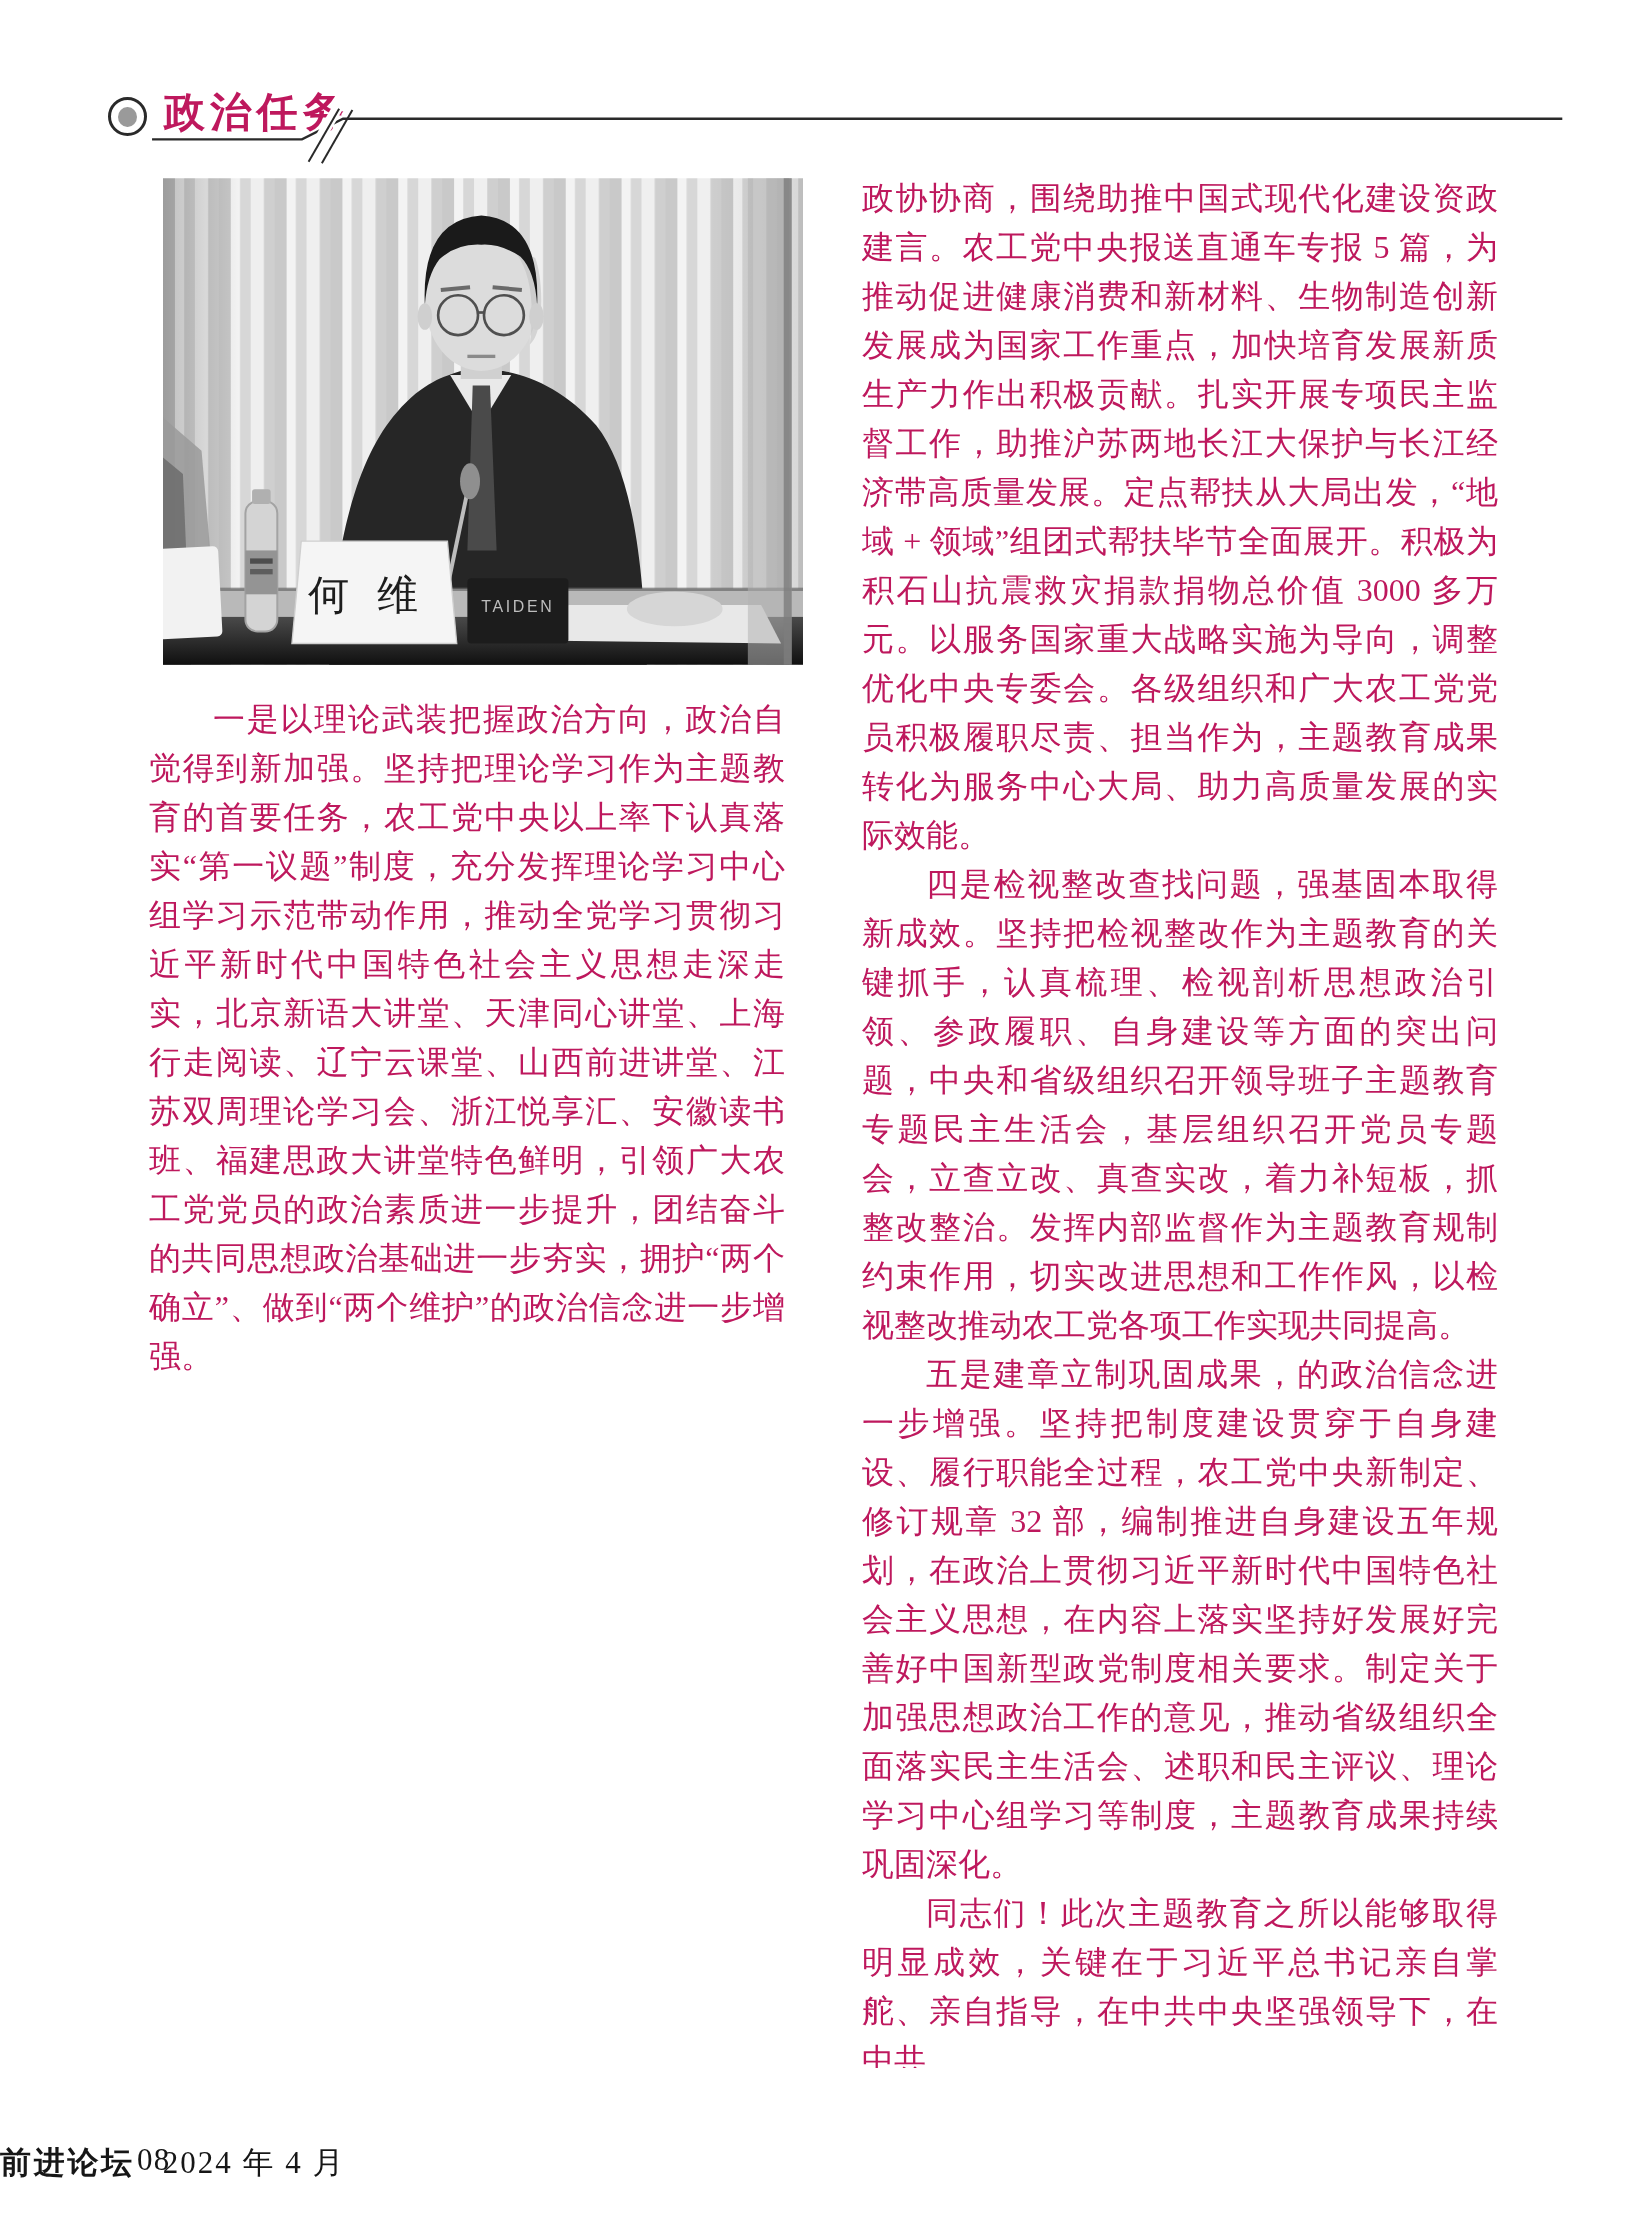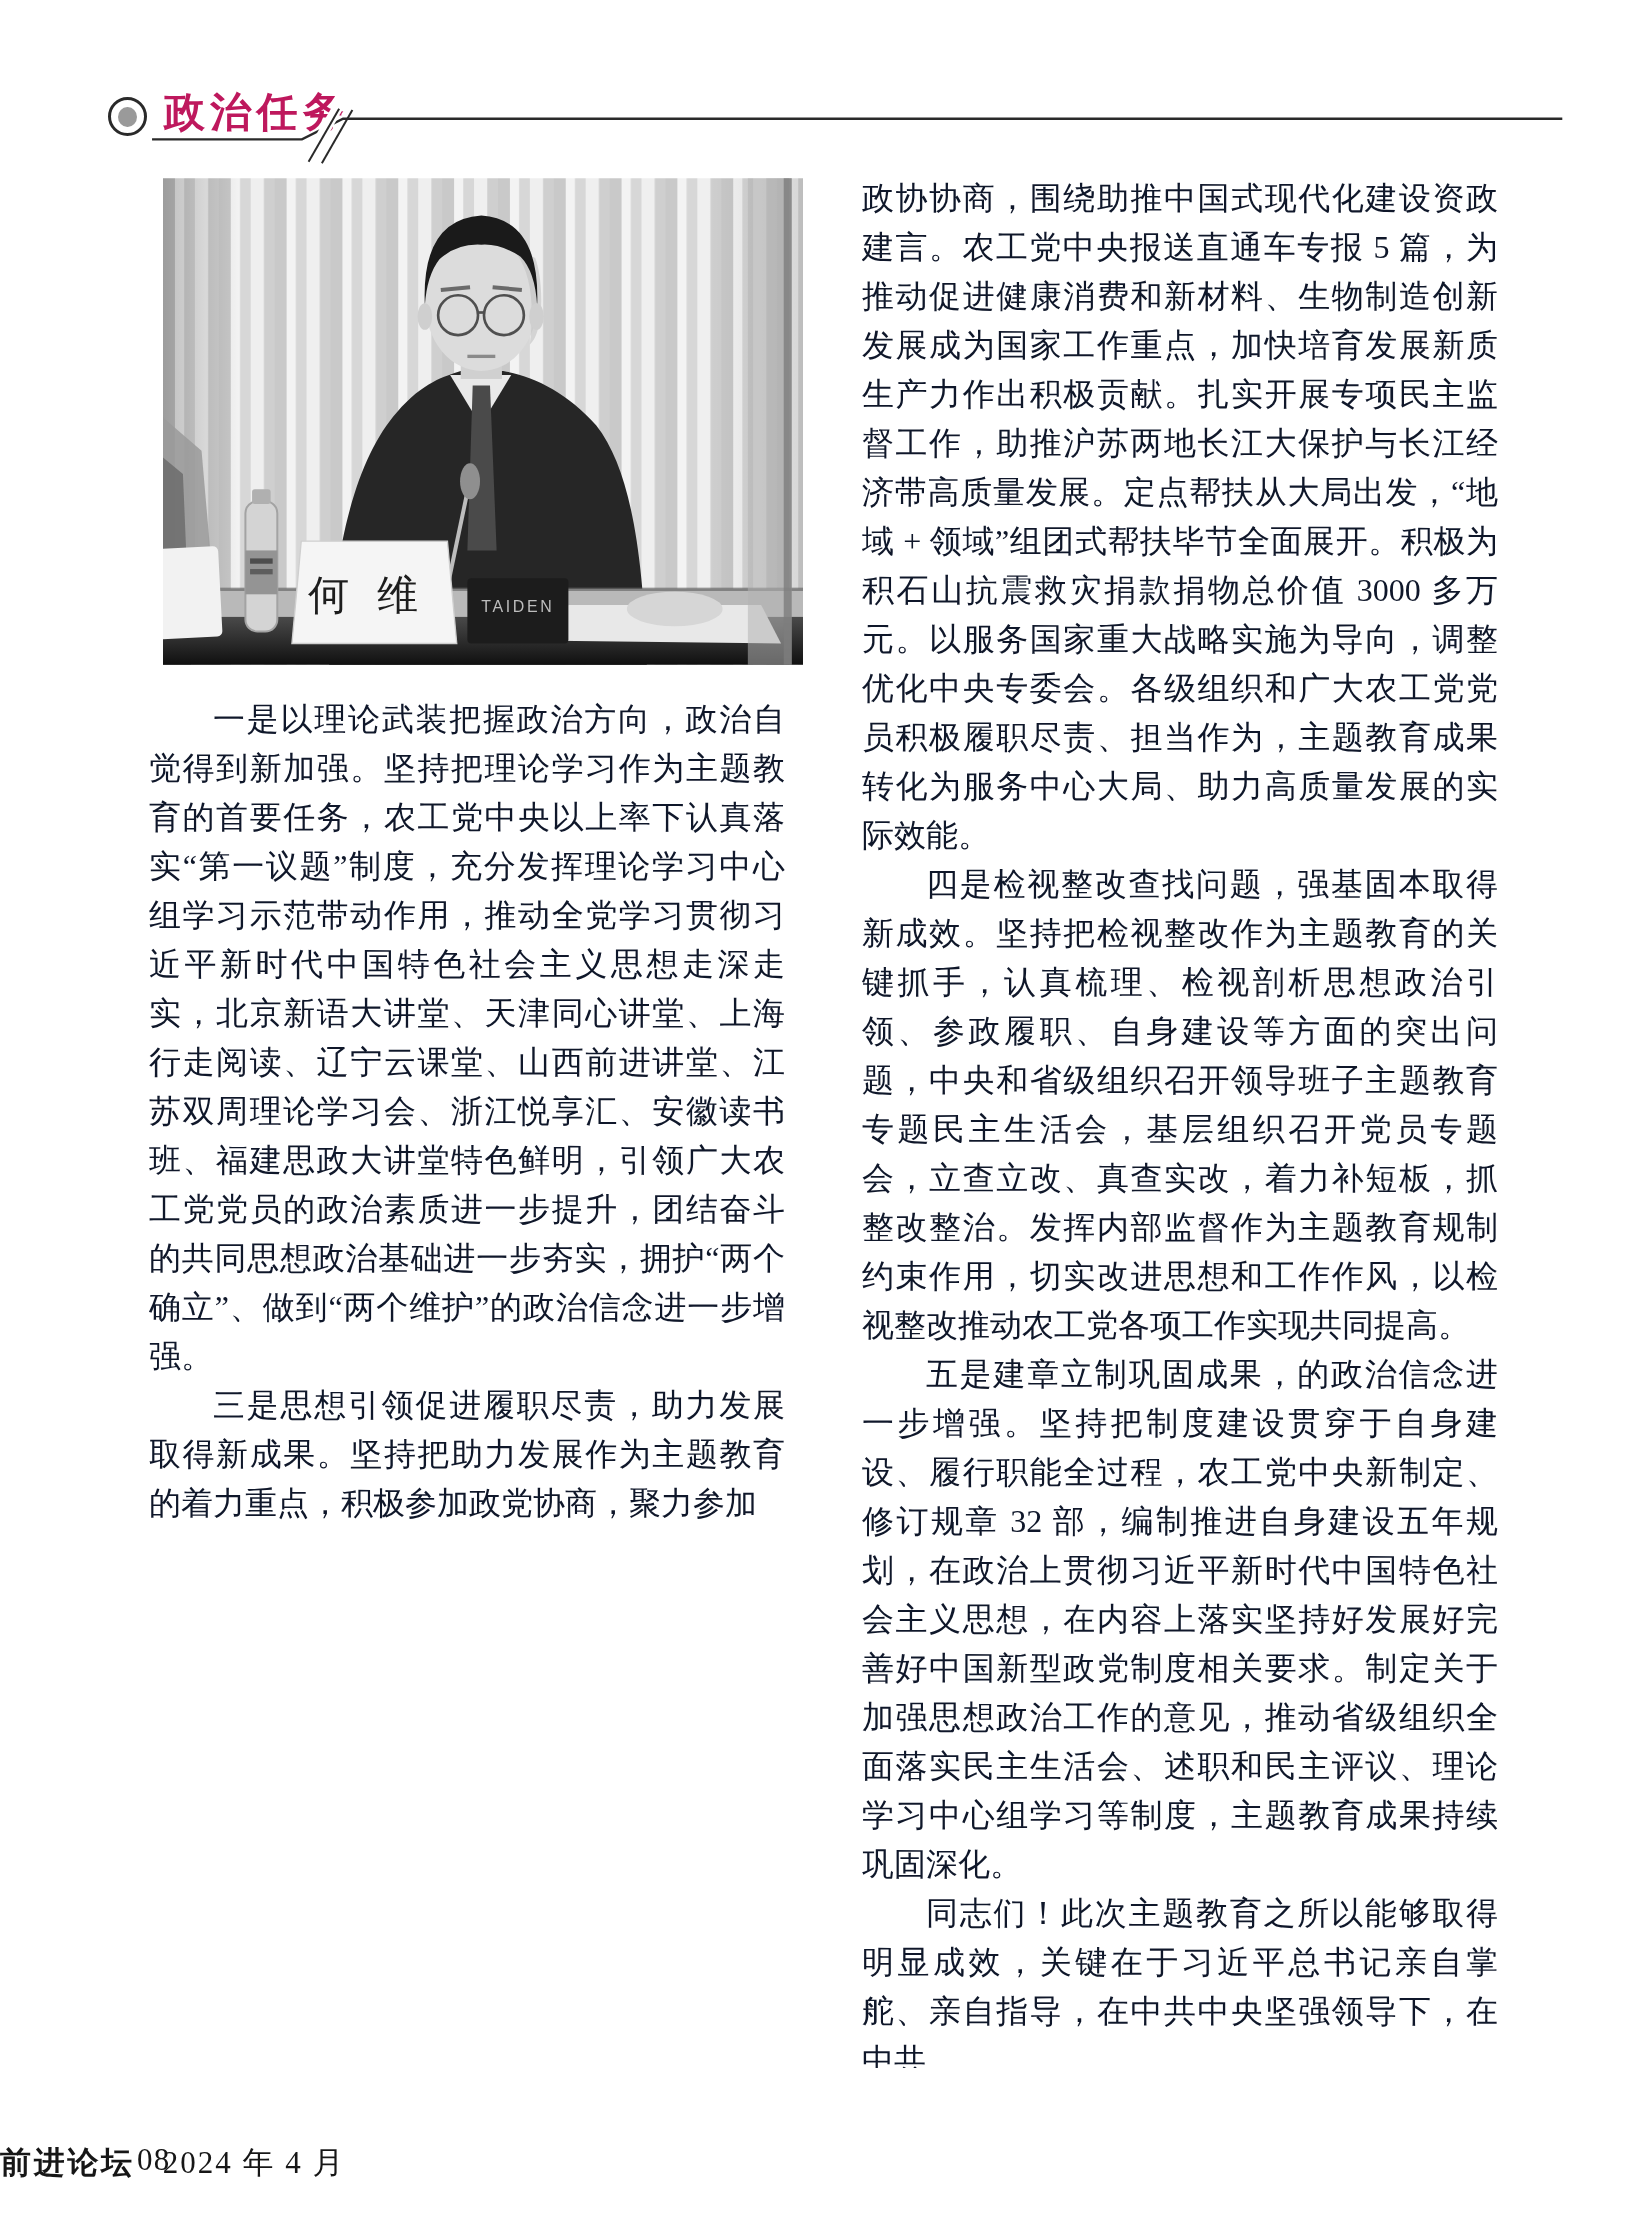--- a/index.html
+++ b/index.html
@@ -23,21 +23,21 @@
   }
   .hdr-rule{position:absolute;left:0;top:0;width:1650px;height:199px;}
 
   
   .photo{position:absolute;left:148px;top:178px;width:640px;height:487px;margin:0;padding-left:15px;}
   .photo svg{display:block;width:100%;height:100%;}
 
   
   .col{
     position:absolute;width:636px;font-size:32px;line-height:49px;
-    text-align:justify;color:#0f172a;overflow:hidden;
+    text-align:justify;color:#be185d;overflow:hidden;
   }
   .col-left{left:149px;top:695px;height:1391px;}
   .col-right{left:862px;top:174px;height:1894px;}
   .para{margin:0;text-indent:2em;}
   .para.no-indent{text-indent:0;}
   .lead{font-weight:normal;}
 
   
   .footer{position:absolute;left:0;top:2142px;width:1650px;height:53px;font-size:31px;}
   .pageno{position:absolute;left:137px;top:0;letter-spacing:1.3px;}
@@ -140,21 +140,20 @@
         <text x="534" y="652" text-anchor="middle" font-size="24" letter-spacing="4" fill="#bdbdbd" font-family="Liberation Sans, DejaVu Sans, sans-serif">TAIDEN</text>
       </g>
 
       <rect x="880" y="0" width="66" height="732" fill="#b3b3b3" opacity="0.55"></rect>
       <rect x="934" y="0" width="12" height="732" fill="#7d7d7d" opacity="0.8"></rect>
     </svg>
   </figure>
 
   <section class="col col-left">
     <p class="para"><b class="lead">一是以理论武装把握政治方向，政治自觉得到新加强。</b><span>坚持把理论学习作为主题教育的首要任务，农工党中央以上率下认真落实“第一议题”制度，充分发挥理论学习中心组学习示范带动作用，推动全党学习贯彻习近平新时代中国特色社会主义思想走深走实，北京新语大讲堂、天津同心讲堂、上海行走阅读、辽宁云课堂、山西前进讲堂、江苏双周理论学习会、浙江悦享汇、安徽读书班、福建思政大讲堂特色鲜明，引领广大农工党党员的政治素质进一步提升，团结奋斗的共同思想政治基础进一步夯实，拥护“两个确立”、做到“两个维护”的政治信念进一步增强。</span></p>
-    <p class="para"><b class="lead">三是思想引领促进履职尽责，助力发展取得新成果。</b><span>坚持把助力发展作为主题教育的着力重点，积极参加政党协商，聚力参加</span></p>
   </section>
 
   <section class="col col-right">
     <p class="para no-indent"><span>政协协商，围绕助推中国式现代化建设资政建言。农工党中央报送直通车专报 5 篇，为推动促进健康消费和新材料、生物制造创新发展成为国家工作重点，加快培育发展新质生产力作出积极贡献。扎实开展专项民主监督工作，助推沪苏两地长江大保护与长江经济带高质量发展。定点帮扶从大局出发，“地域 + 领域”组团式帮扶毕节全面展开。积极为积石山抗震救灾捐款捐物总价值 3000 多万元。以服务国家重大战略实施为导向，调整优化中央专委会。各级组织和广大农工党党员积极履职尽责、担当作为，主题教育成果转化为服务中心大局、助力高质量发展的实际效能。</span></p>
     <p class="para"><b class="lead">四是检视整改查找问题，强基固本取得新成效。</b><span>坚持把检视整改作为主题教育的关键抓手，认真梳理、检视剖析思想政治引领、参政履职、自身建设等方面的突出问题，中央和省级组织召开领导班子主题教育专题民主生活会，基层组织召开党员专题会，立查立改、真查实改，着力补短板，抓整改整治。发挥内部监督作为主题教育规制约束作用，切实改进思想和工作作风，以检视整改推动农工党各项工作实现共同提高。</span></p>
     <p class="para"><b class="lead">五是建章立制巩固成果，的政治信念进一步增强。</b><span>坚持把制度建设贯穿于自身建设、履行职能全过程，农工党中央新制定、修订规章 32 部，编制推进自身建设五年规划，在政治上贯彻习近平新时代中国特色社会主义思想，在内容上落实坚持好发展好完善好中国新型政党制度相关要求。制定关于加强思想政治工作的意见，推动省级组织全面落实民主生活会、述职和民主评议、理论学习中心组学习等制度，主题教育成果持续巩固深化。</span></p>
     <p class="para"><span>同志们！此次主题教育之所以能够取得明显成效，关键在于习近平总书记亲自掌舵、亲自指导，在中共中央坚强领导下，在中共</span></p>
   </section>
 
   <div class="footer">

